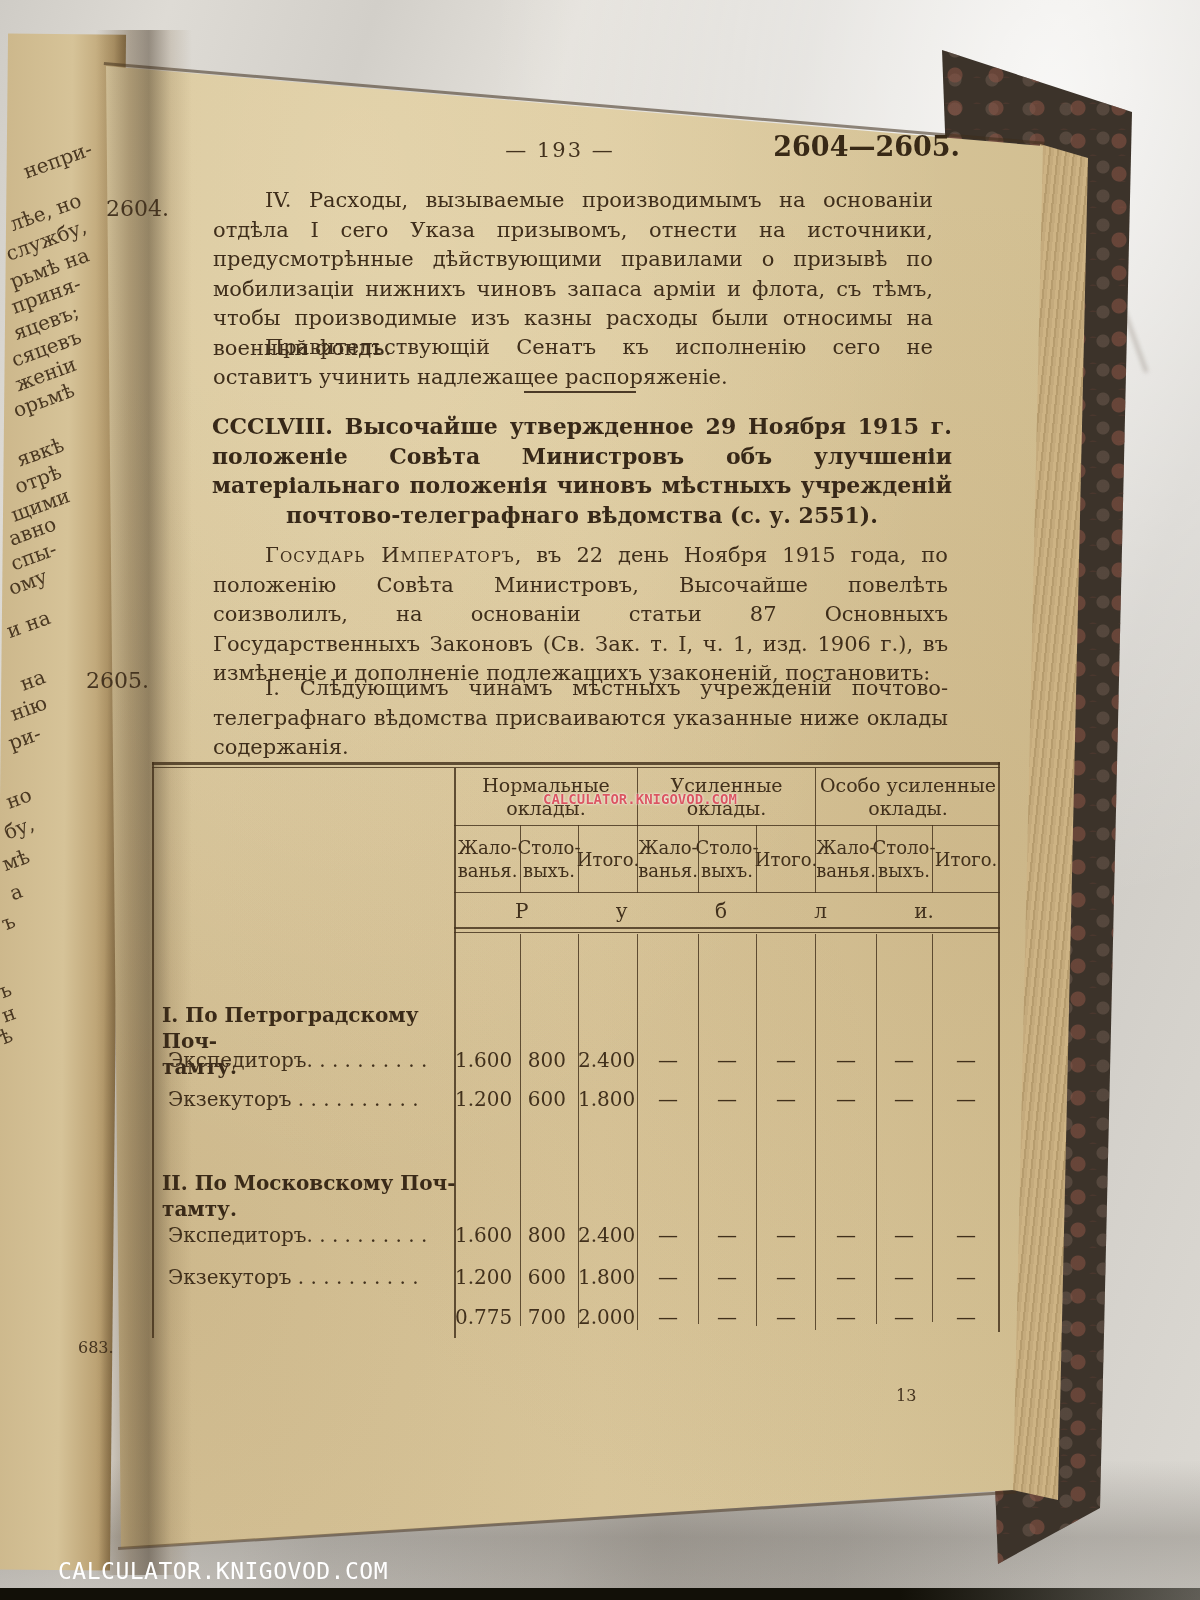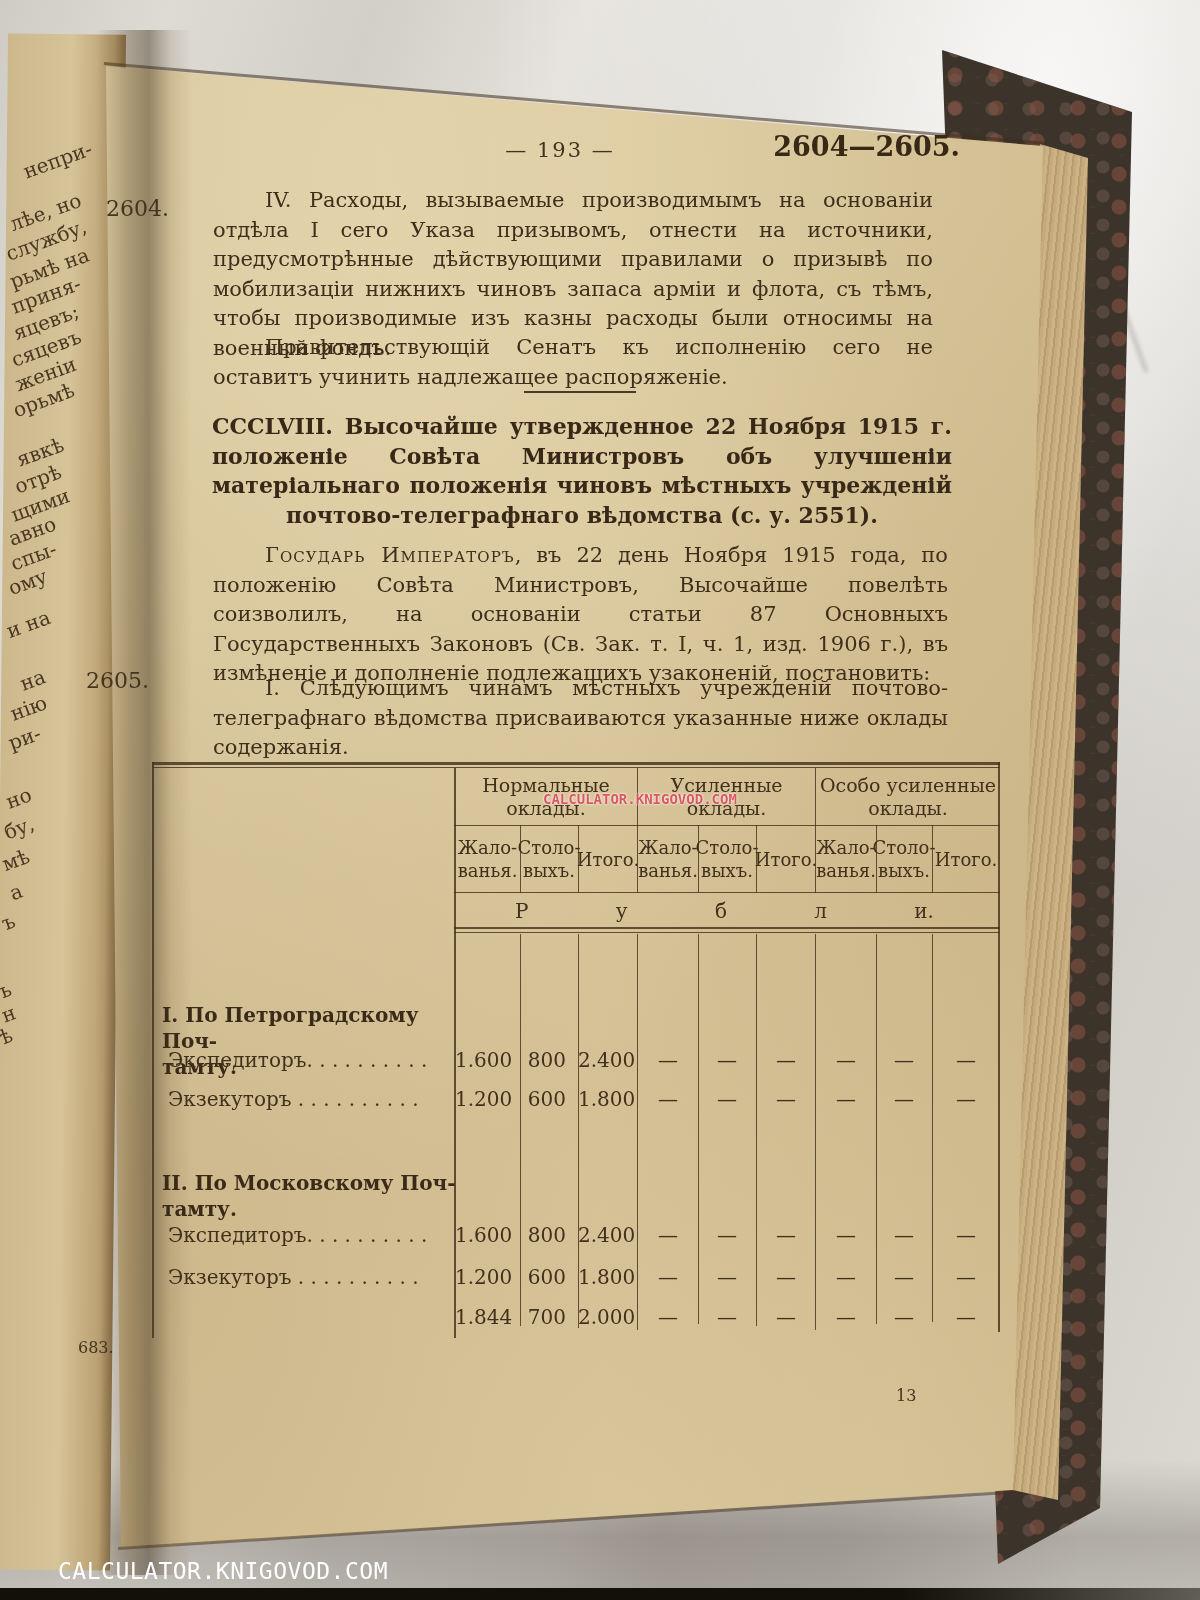--- a/index.html
+++ b/index.html
@@ -125,21 +125,21 @@
 
     <div id="hdr-pageno">— 193 —</div>
     <div id="hdr-range">2604—2605.</div>
     <div class="margin-num" style="left:106px;top:196px;">2604.</div>
     <div class="margin-num" style="left:86px;top:668px;">2605.</div>
 
     <div class="para indent" style="left:213px;top:186px;width:720px;">IV. Расходы, вызываемые производимымъ на основаніи отдѣла I сего Указа призывомъ, отнести на источники, предусмотрѣнные дѣйствующими правилами о призывѣ по мобилизаціи нижнихъ чиновъ запаса арміи и флота, съ тѣмъ, чтобы производимые изъ казны расходы были относимы на военный фондъ.</div>
     <div class="para indent" style="left:213px;top:333px;width:720px;">Правительствующій Сенатъ къ исполненію сего не оставитъ учинить надлежащее распоряженіе.</div>
     <div id="divider"></div>
 
-    <div id="decree-heading">CCCLVIII. Высочайше утвержденное 22 Ноября 1915 г. положеніе Совѣта Министровъ объ улучшеніи матеріальнаго положенія чиновъ мѣстныхъ учрежденій почтово-телеграфнаго вѣдомства (с. у. 2551).</div>
+    <div id="decree-heading">CCCLVIII. Высочайше утвержденное 29 Ноября 1915 г. положеніе Совѣта Министровъ объ улучшеніи матеріальнаго положенія чиновъ мѣстныхъ учрежденій почтово-телеграфнаго вѣдомства (с. у. 2551).</div>
     <div class="para indent" style="left:213px;top:541px;width:735px;"><span class="smallcaps">Государь Императоръ</span><span>, въ 22 день Ноября 1915 года, по положенію Совѣта Министровъ, Высочайше повелѣть соизволилъ, на основаніи статьи 87 Основныхъ Государственныхъ Законовъ (Св. Зак. т. I, ч. 1, изд. 1906 г.), въ измѣненіе и дополненіе подлежащихъ узаконеній, постановить:</span></div>
     <div class="para indent" style="left:213px;top:674px;width:735px;">I. Слѣдующимъ чинамъ мѣстныхъ учрежденій почтово-телеграфнаго вѣдомства присваиваются указанные ниже оклады содержанія.</div>
 
     <div id="tbl">
 
       <div class="hl" style="left:0;top:0;width:848px;height:3px;"></div>
       <div class="hl" style="left:0;top:5px;width:848px;height:1px;"></div>
       <div class="hl" style="left:302px;top:63px;width:546px;height:1px;"></div>
       <div class="hl" style="left:302px;top:130px;width:546px;height:1px;"></div>
       <div class="hl" style="left:302px;top:165px;width:546px;height:2px;"></div>
@@ -240,21 +240,21 @@
         <span class="tn n2">600</span>
         <span class="tn n3">1.800</span>
         <span class="td d4">—</span>
         <span class="td d5">—</span>
         <span class="td d6">—</span>
         <span class="td d7">—</span>
         <span class="td d8">—</span>
         <span class="td d9">—</span>
       </div>
       <div class="trow" style="top:540px;">
-        <span class="tn n1">1.844</span>
+        <span class="tn n1">0.775</span>
         <span class="tn n2">700</span>
         <span class="tn n3">2.000</span>
         <span class="td d4">—</span>
         <span class="td d5">—</span>
         <span class="td d6">—</span>
         <span class="td d7">—</span>
         <span class="td d8">—</span>
         <span class="td d9">—</span>
       </div>
     </div>

